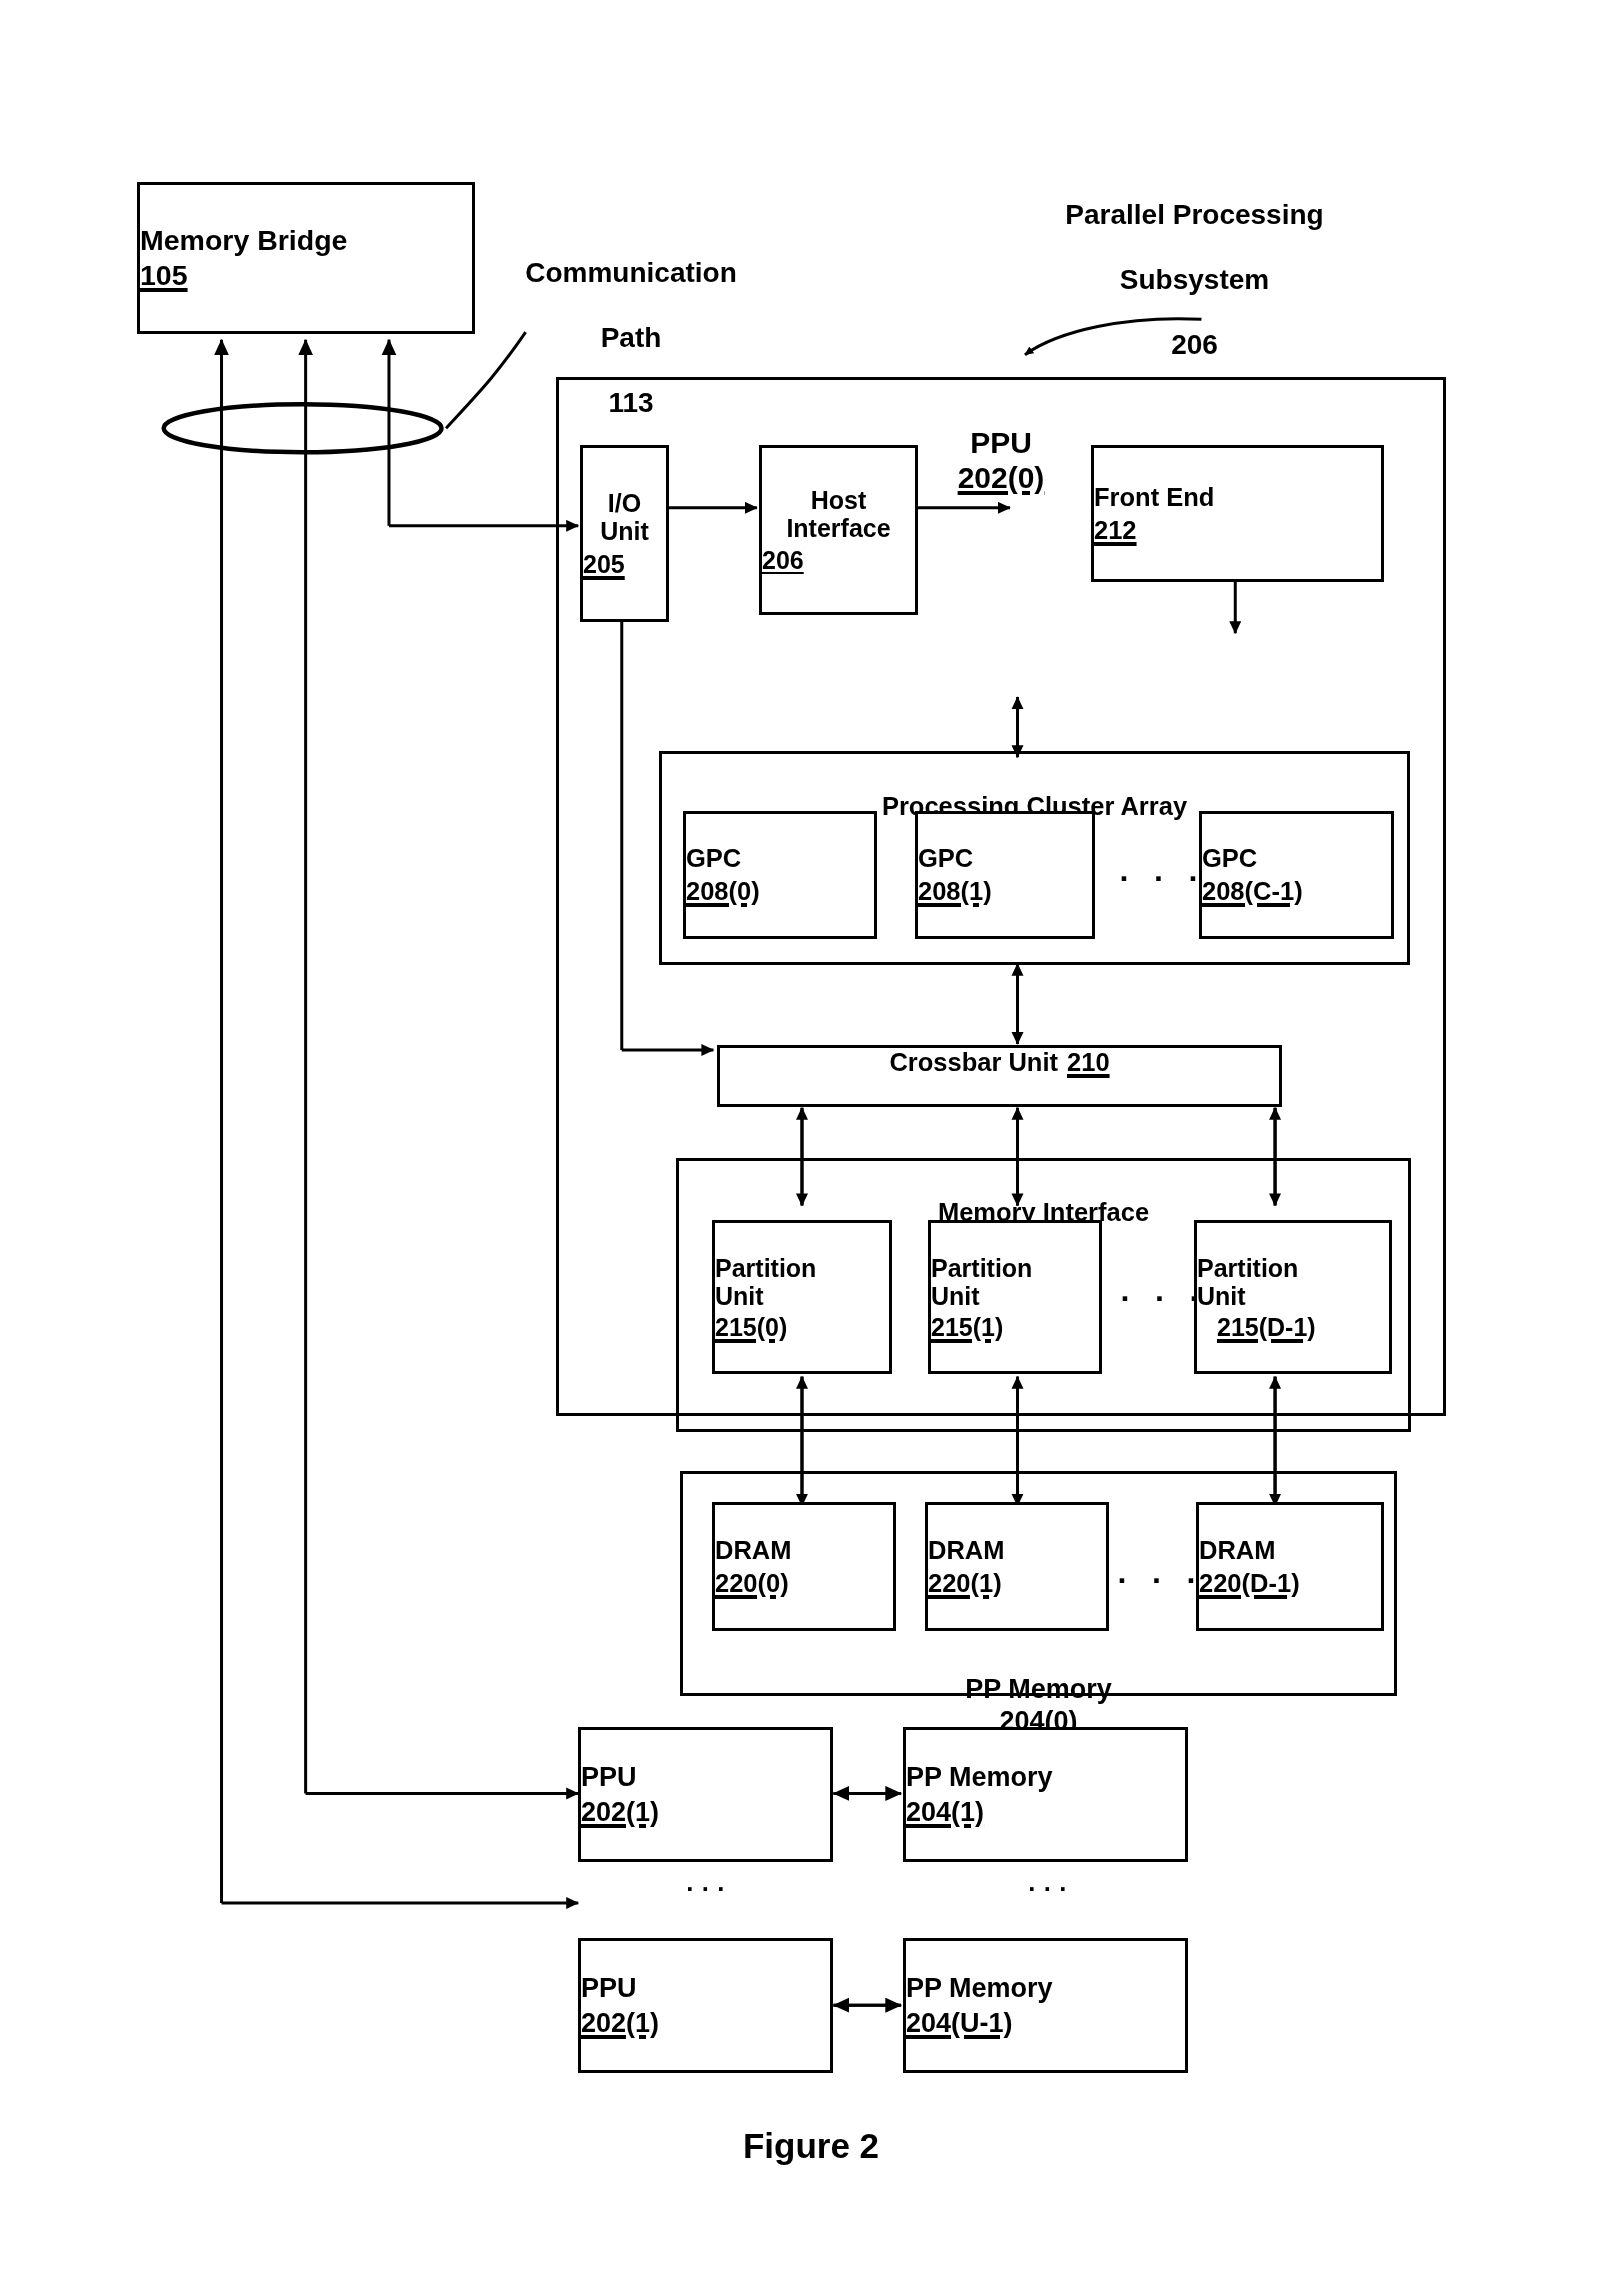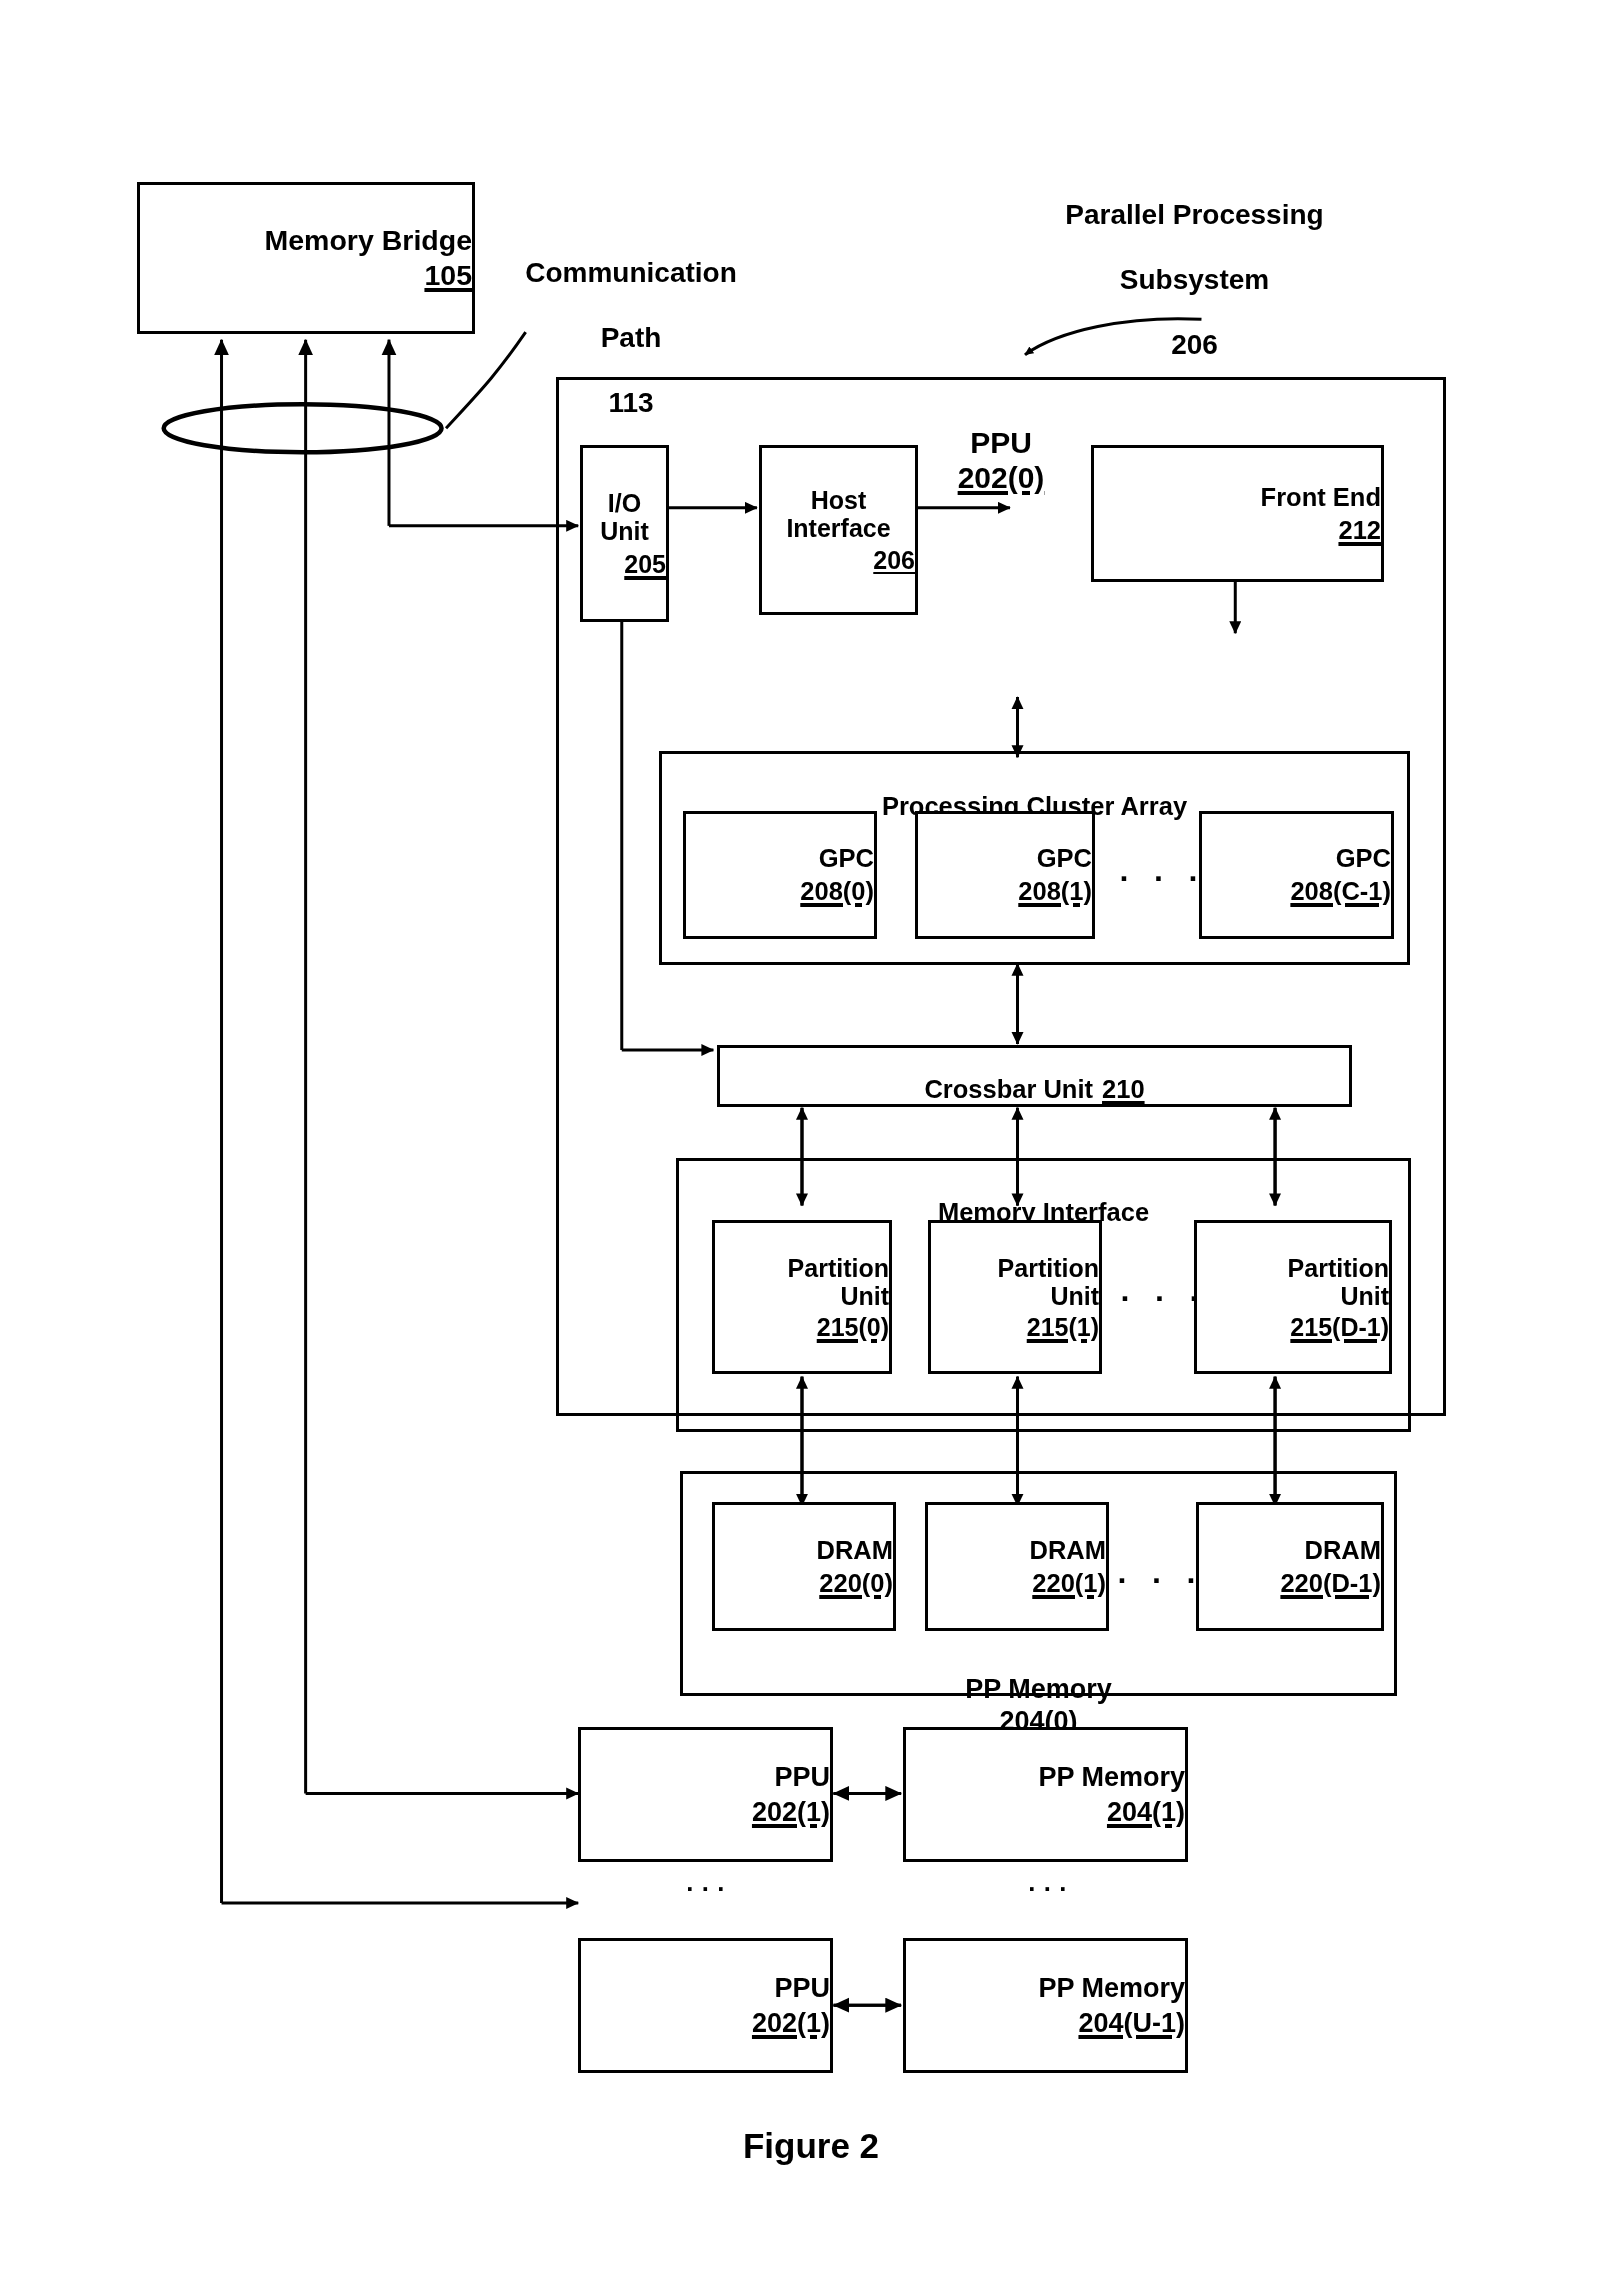--- a/index.html
+++ b/index.html
@@ -5,21 +5,21 @@
   html,body{margin:0;padding:0;background:#ffffff;}
   body{
     width:1622px;height:2284px;position:relative;overflow:hidden;
     font-family:"Liberation Sans","DejaVu Sans",sans-serif;
     color:#000;
   }
   .stage{position:absolute;left:0;top:0;width:1622px;height:2284px;}
   svg.wires{position:absolute;left:0;top:0;width:1622px;height:2284px;pointer-events:none;}
 
   .box{position:absolute;box-sizing:border-box;background:#fff;border:3.8px solid #000;
-       display:flex;flex-direction:column;align-items:flex-end;justify-content:center;
+       display:flex;flex-direction:column;align-items:flex-start;justify-content:center;
        font-weight:bold;line-height:1.12;text-align:center;}
   .box.thin{border-width:3px;}
   .group{position:absolute;box-sizing:border-box;background:transparent;border:3px solid #000;}
   .lbl{position:absolute;font-weight:bold;text-align:center;line-height:1.16;white-space:pre-line;}
   .u{text-decoration:underline;text-underline-offset:3px;text-decoration-thickness:3.8px;}
   .dots{position:absolute;font-weight:bold;letter-spacing:7.5px;line-height:1;}
   .vdots{position:absolute;font-weight:bold;line-height:1.35;text-align:center;}
   .fig{position:absolute;font-weight:bold;text-align:center;}
 </style>
 </head>
@@ -146,21 +146,21 @@
   <div class="box" style="left:915px;top:811px;width:180px;height:128px;font-size:25.5px;">
     <div>GPC</div>
     <div class="u" style="margin-top:4.5px;">208(1)</div>
   </div>
   <div class="dots" style="left:1118px;top:862px;width:90px;font-size:32px;text-align:center;">· · ·</div>
   <div class="box" style="left:1199px;top:811px;width:195px;height:128px;font-size:25.5px;">
     <div>GPC</div>
     <div class="u" style="margin-top:4.5px;">208(C-1)</div>
   </div>
 
-  <div class="box" style="left:717px;top:1045px;width:635px;height:62px;font-size:25.5px;flex-direction:row;">
+  <div class="box" style="left:717px;top:1045px;width:565px;height:62px;font-size:25.5px;flex-direction:row;">
     <span>Crossbar Unit</span>
     <span class="u" style="margin-left:9px;">210</span>
   </div>
 
   <div class="group" style="left:676px;top:1158px;width:735px;height:274px;"></div>
   <div class="lbl" style="left:676px;top:1168px;width:735px;font-size:25.5px;">
     <span>Memory Interface</span>
     <span class="u">214</span>
   </div>
 

